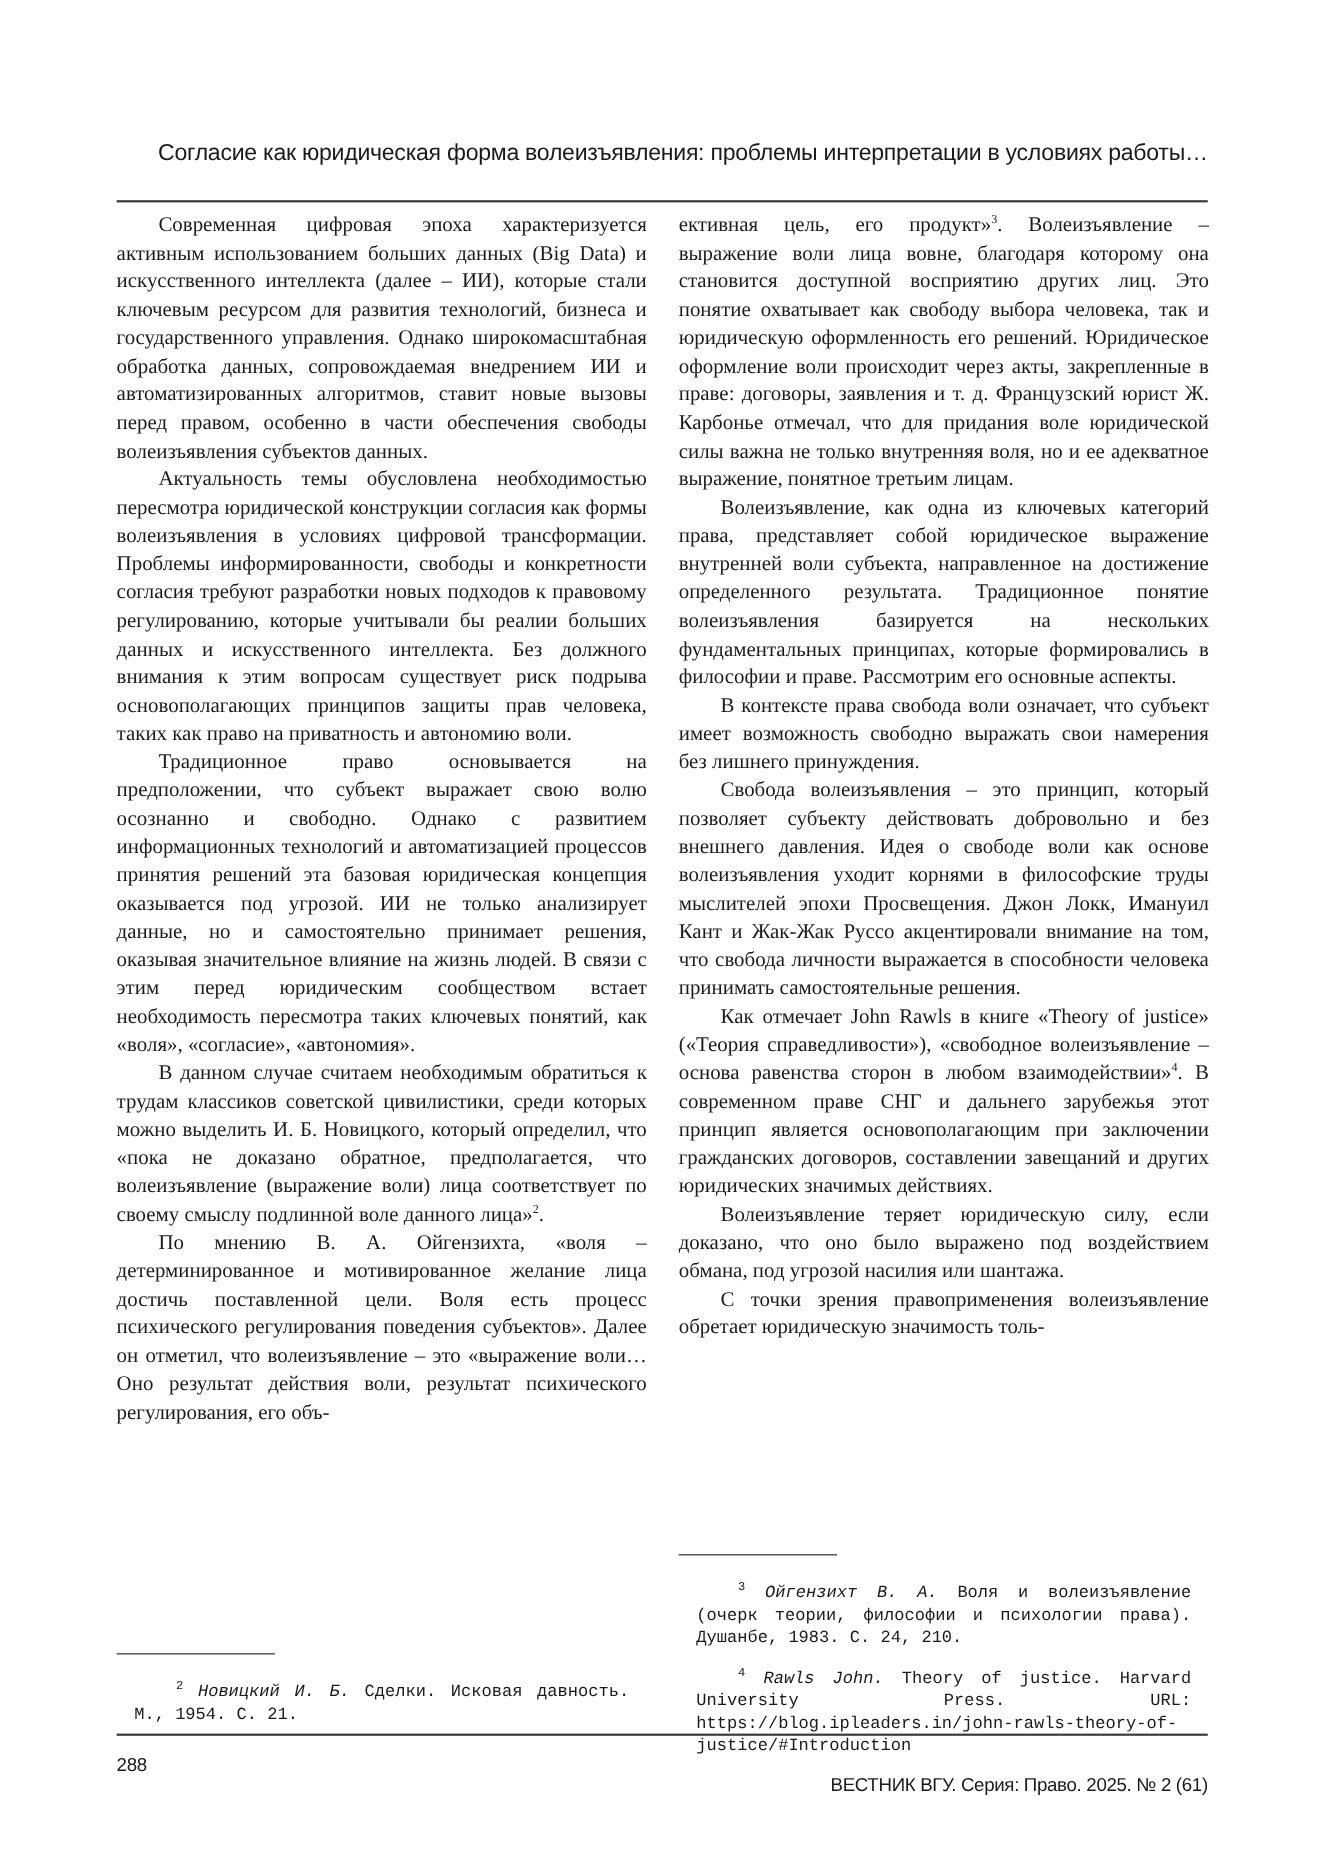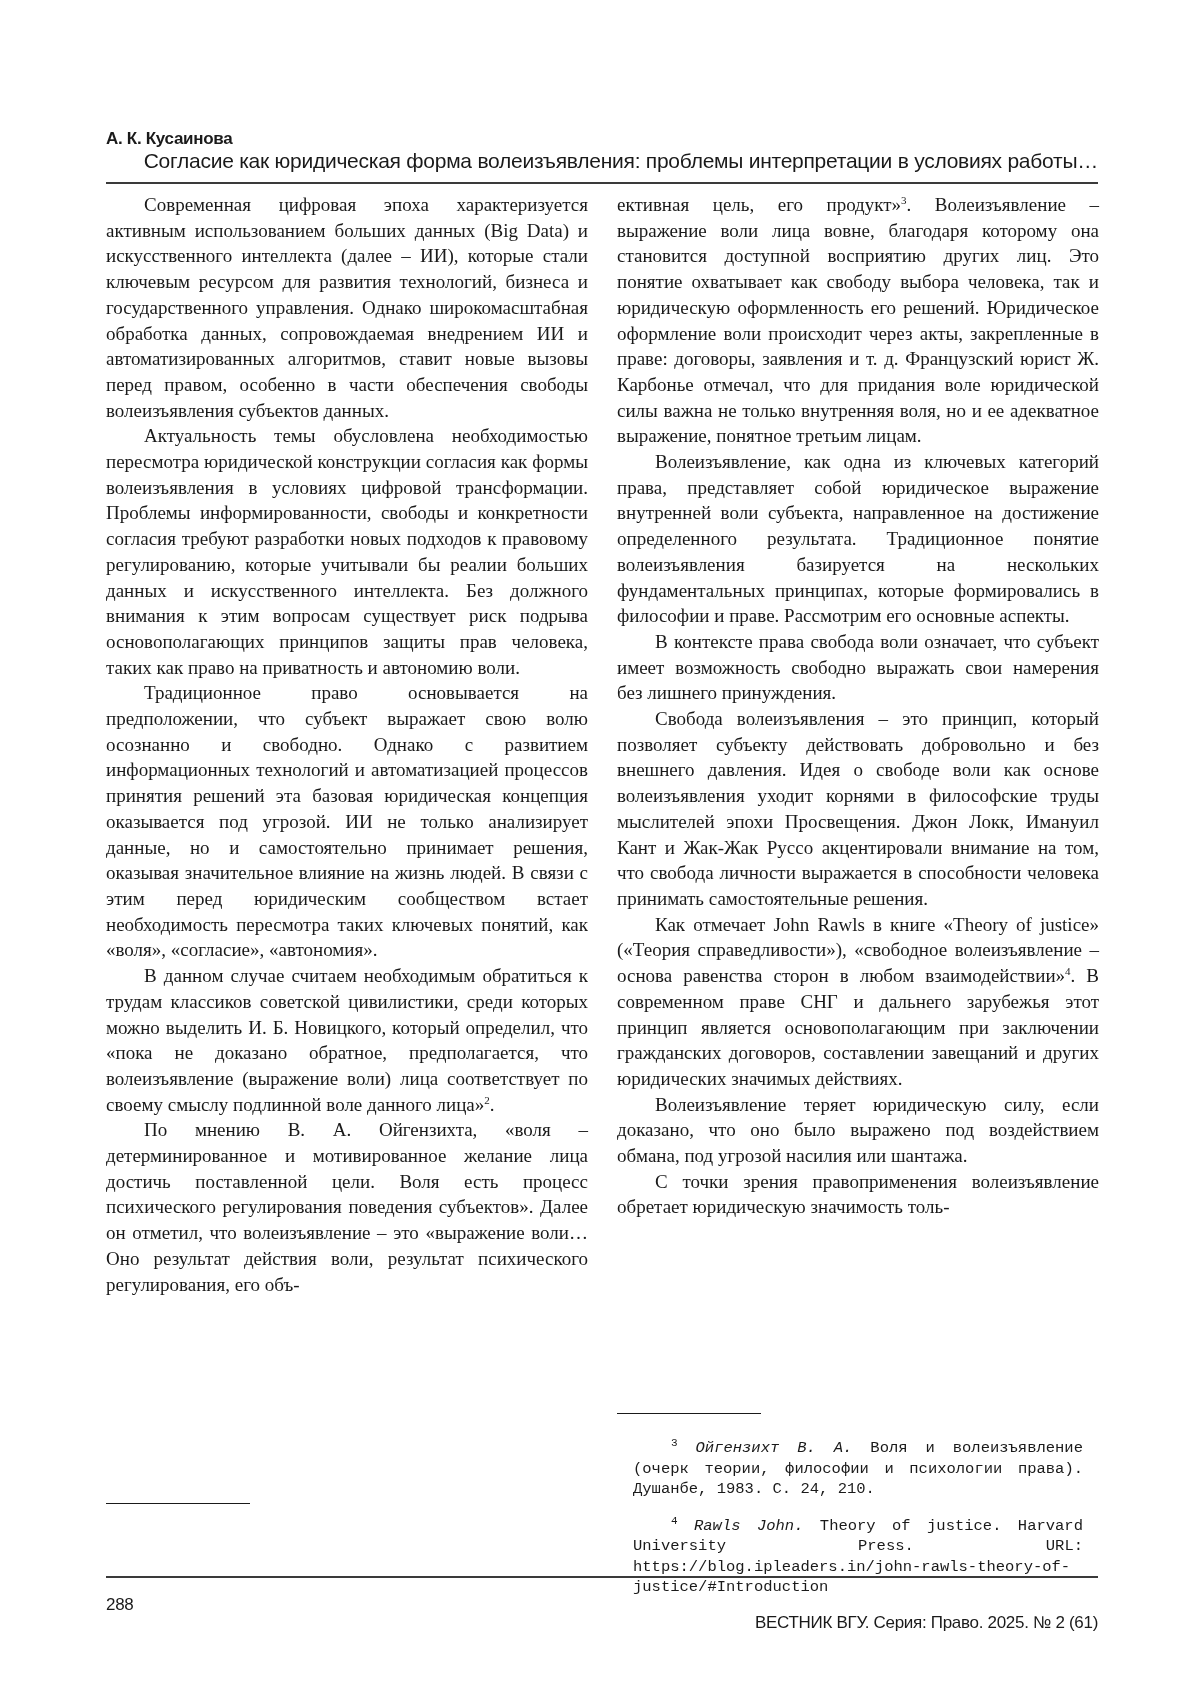--- a/index.html
+++ b/index.html
@@ -27,34 +27,36 @@
     .footer { position: absolute; left: 106px; top: 1582px; width: 992px; font-family: "Liberation Sans", sans-serif; font-size: 17px; line-height: 22px; letter-spacing: -0.3px; }
     .footer .pnum { float: left; margin-top: 12px; }
     .footer .journal { float: right; margin-top: 30px; }
   </style>
 </head>
 <body>
 
 <div class="page">
 
   <div class="running-head">
-    <div class="rh-author">А. К. Кусаинова</div>
     <div class="rh-title">Согласие как юридическая форма волеизъявления: проблемы интерпретации в условиях работы…</div>
   </div>
   <div class="rule-top"></div>
 
   <div class="col col-left">
     <p>Современная цифровая эпоха характеризуется активным использованием больших данных (Big Data) и искусственного интеллекта (далее – ИИ), которые стали ключевым ресурсом для развития технологий, бизнеса и государственного управления. Однако широкомасштабная обработка данных, сопровождаемая внедрением ИИ и автоматизированных алгоритмов, ставит новые вызовы перед правом, особенно в части обеспечения свободы волеизъявления субъектов данных.</p>
     <p>Актуальность темы обусловлена необходимостью пересмотра юридической конструкции согласия как формы волеизъявления в условиях цифровой трансформации. Проблемы информированности, свободы и конкретности согласия требуют разработки новых подходов к правовому регулированию, которые учитывали бы реалии больших данных и искусственного интеллекта. Без должного внимания к этим вопросам существует риск подрыва основополагающих принципов защиты прав человека, таких как право на приватность и автономию воли.</p>
     <p>Традиционное право основывается на предположении, что субъект выражает свою волю осознанно и свободно. Однако с развитием информационных технологий и автоматизацией процессов принятия решений эта базовая юридическая концепция оказывается под угрозой. ИИ не только анализирует данные, но и самостоятельно принимает решения, оказывая значительное влияние на жизнь людей. В связи с этим перед юридическим сообществом встает необходимость пересмотра таких ключевых понятий, как «воля», «согласие», «автономия».</p>
     <p><span>В данном случае считаем необходимым обратиться к трудам классиков советской цивилистики, среди которых можно выделить И. Б. Новицкого, который определил, что «пока не доказано обратное, предполагается, что волеизъявление (выражение воли) лица соответствует по своему смыслу подлинной воле данного лица»</span><sup>2</sup>.</p>
     <p>По мнению В. А. Ойгензихта, «воля – детерминированное и мотивированное желание лица достичь поставленной цели. Воля есть процесс психического регулирования поведения субъектов». Далее он отметил, что волеизъявление – это «выражение воли… Оно результат действия воли, результат психического регулирования, его объ-</p>
   </div>
 
   <div class="fn-rule" style="left:106px; top:1503px;"></div>
+  <div class="fn" style="left:106px; top:1512px;">
+    <p><sup>2</sup> <i>Новицкий И. Б.</i><span> Сделки. Исковая давность. М., 1954. С. 21.</span></p>
+  </div>
 
   <div class="col col-right">
     <p class="cont"><span>ективная цель, его продукт»</span><sup>3</sup><span>. Волеизъявление – выражение воли лица вовне, благодаря которому она становится доступной восприятию других лиц. Это понятие охватывает как свободу выбора человека, так и юридическую оформленность его решений. Юридическое оформление воли происходит через акты, закрепленные в праве: договоры, заявления и т. д. Французский юрист Ж. Карбонье отмечал, что для придания воле юридической силы важна не только внутренняя воля, но и ее адекватное выражение, понятное третьим лицам.</span></p>
     <p>Волеизъявление, как одна из ключевых категорий права, представляет собой юридическое выражение внутренней воли субъекта, направленное на достижение определенного результата. Традиционное понятие волеизъявления базируется на нескольких фундаментальных принципах, которые формировались в философии и праве. Рассмотрим его основные аспекты.</p>
     <p>В контексте права свобода воли означает, что субъект имеет возможность свободно выражать свои намерения без лишнего принуждения.</p>
     <p>Свобода волеизъявления – это принцип, который позволяет субъекту действовать добровольно и без внешнего давления. Идея о свободе воли как основе волеизъявления уходит корнями в философские труды мыслителей эпохи Просвещения. Джон Локк, Имануил Кант и Жак-Жак Руссо акцентировали внимание на том, что свобода личности выражается в способности человека принимать самостоятельные решения.</p>
     <p><span>Как отмечает John Rawls в книге «Theory of justice» («Теория справедливости»), «свободное волеизъявление – основа равенства сторон в любом взаимодействии»</span><sup>4</sup><span>. В современном праве СНГ и дальнего зарубежья этот принцип является основополагающим при заключении гражданских договоров, составлении завещаний и других юридических значимых действиях.</span></p>
     <p>Волеизъявление теряет юридическую силу, если доказано, что оно было выражено под воздействием обмана, под угрозой насилия или шантажа.</p>
     <p>С точки зрения правоприменения волеизъявление обретает юридическую значимость толь-</p>
   </div>

